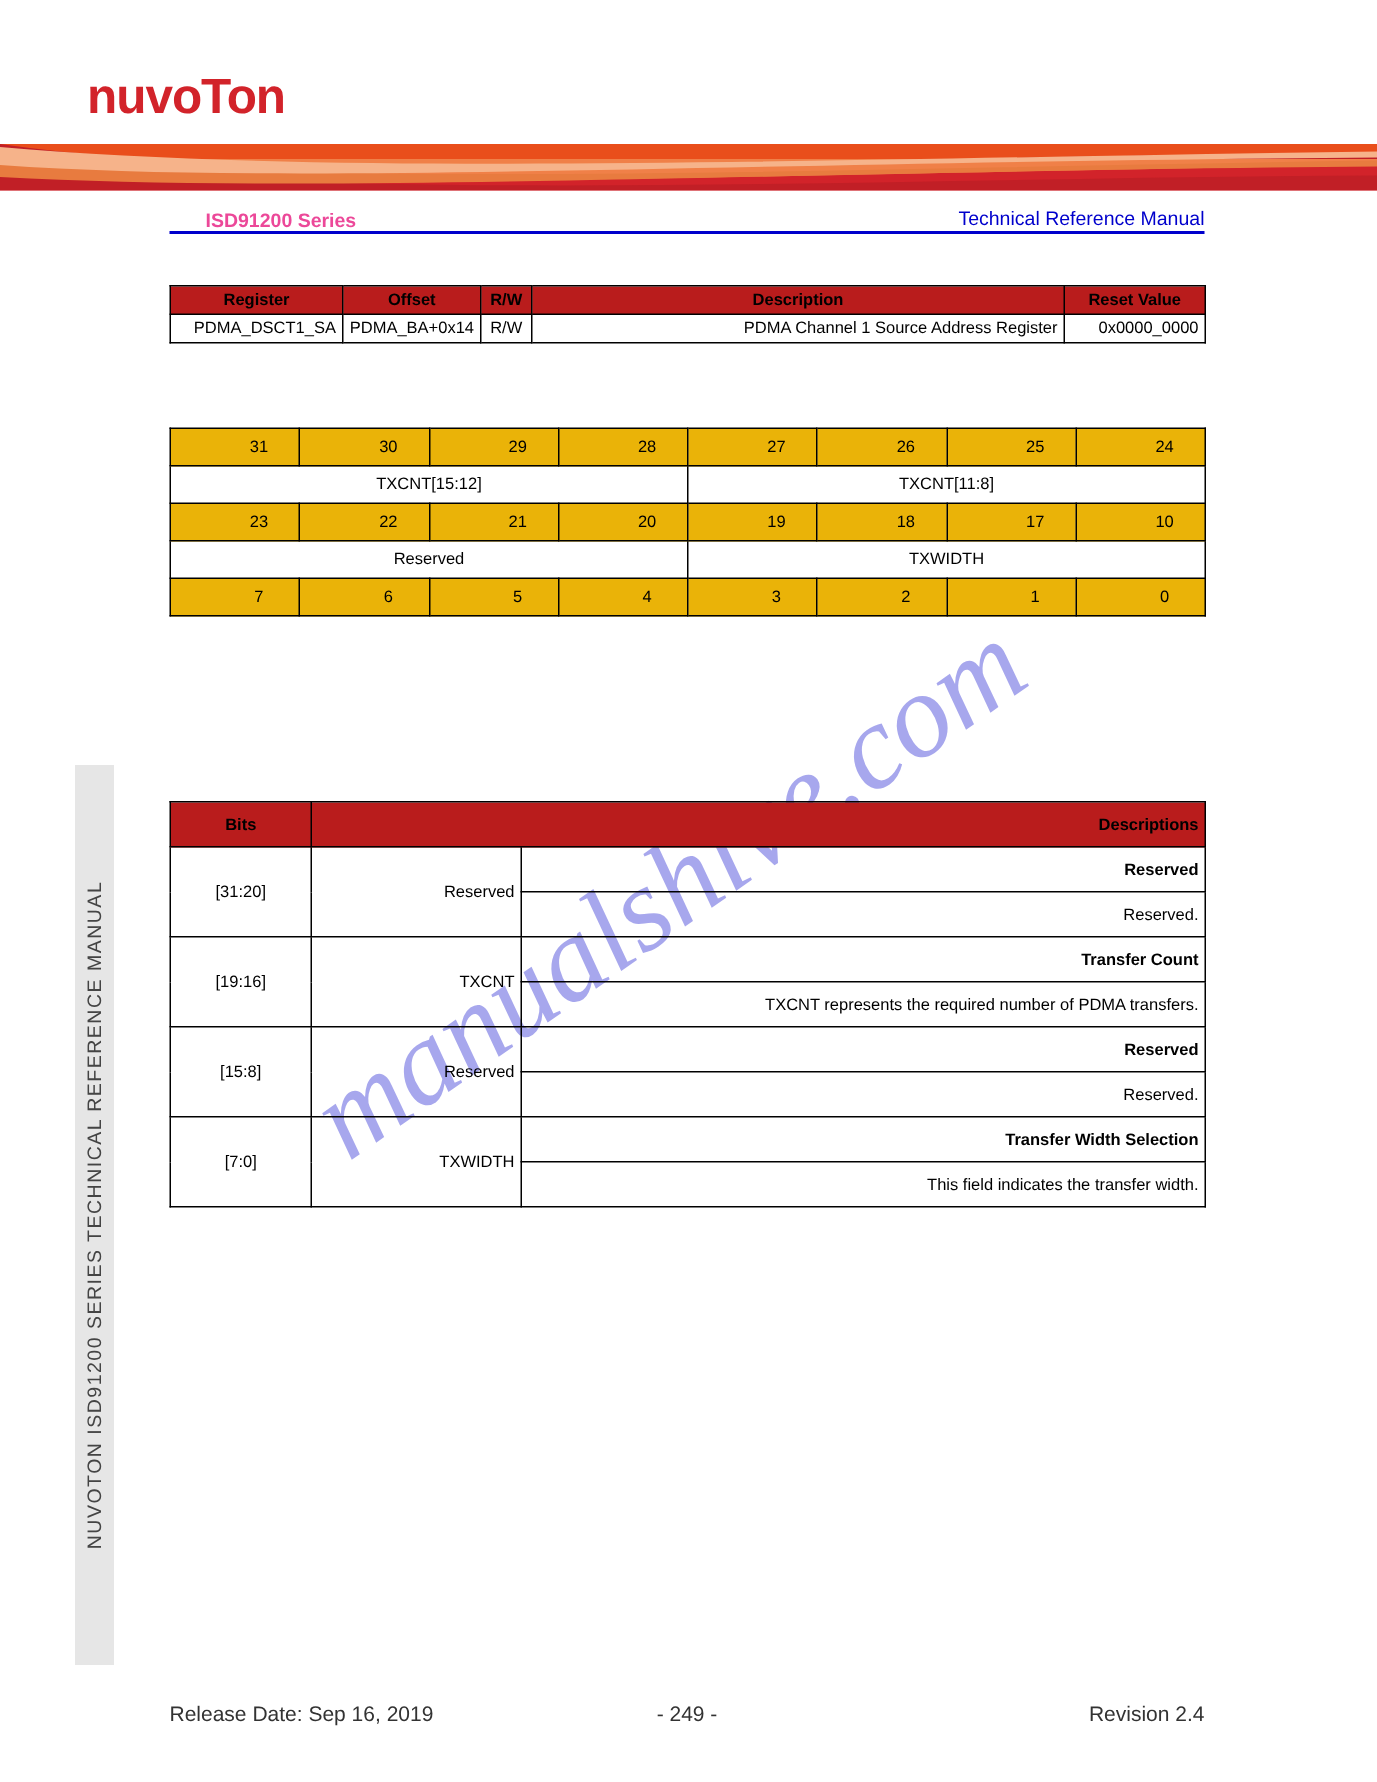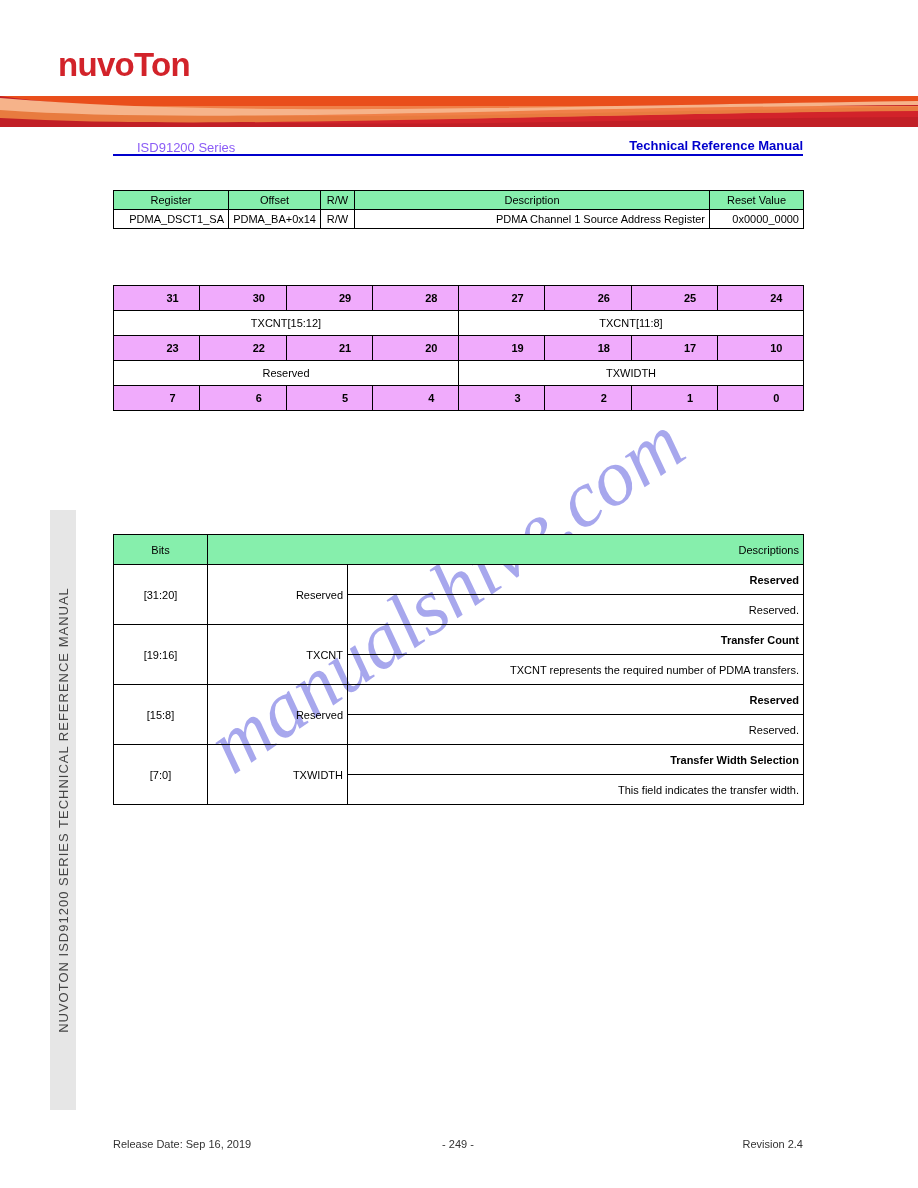--- a/index.html
+++ b/index.html
@@ -7,31 +7,31 @@
   .page { position: relative; width: 892px; height: 1188px; }
   .logo { position: absolute; left: 58px; top: 44px; height: 44px; }
   .logo svg { height: 44px; }
   .banner { position: absolute; left: 0; top: 96px; width: 918px; height: 31px; }
   .banner .b1 { position:absolute; left:0; top:0; width:918px; height:31px; background:#d2232a; }
   .banner .b2 { position:absolute; left:0; top:0; width:918px; height:31px; }
   .banner .b2 svg { width:918px; height:31px; display:block; }
 
   
   .title-row { position: absolute; left: 113px; top: 138px; width: 690px; }
-  .title-left { font-size: 13px; color: #8b5cf6; font-weight: normal; padding-left: 24px; }
-  .title-right { font-size: 13px; color: #0000cc; font-weight: bold; float: right; }
+  .title-left { font-size: 13px; color: #ec4899; font-weight: bold; padding-left: 24px; }
+  .title-right { font-size: 13px; color: #0000cc; font-weight: normal; float: right; }
   .blue-line { position:absolute; left:113px; top:154px; width:690px; height:2px; background:#0000cc; }
 
   
   table { border-collapse: collapse; table-layout: fixed; }
   td, th { border: 1px solid #000; font-size: 11px; padding: 3px 4px; vertical-align: middle; }
-  th { background: #86efac; font-weight: normal; }
+  th { background: #b91c1c; font-weight: bold; }
   .c { text-align: center; }
   .l { text-align: right; }
-  .hbg { background: #f0abfc; font-weight: bold; padding-left: 36px; }
+  .hbg { background: #eab308; font-weight: normal; padding-left: 36px; }
 
   
   .t1 { position:absolute; left:113px; top:190px; width:690px; }
   .t1 col.c1 { width: 115px; }
   .t1 col.c2 { width: 92px; }
   .t1 col.c3 { width: 34px; }
   .t1 col.c4 { width: 355px; }
   .t1 col.c5 { width: 94px; }
 
   
@@ -44,21 +44,21 @@
   .t3 col.c1 { width: 94px; }
   .t3 col.c2 { width: 140px; }
   .t3 col.c3 { width: 456px; }
   .t3 td, .t3 th { height: 30px; }
   
   .side-wrap { position:absolute; left:50px; top:510px; width:26px; height:600px; overflow:hidden; }
   .side-wrap .bg { width:100%; height:100%; background:#e6e6e6; }
   .side-wrap .txt { position:absolute; left:50%; top:50%; transform: translate(-50%,-50%) rotate(-90deg); white-space:nowrap; font-size:13px; color:#444; letter-spacing:1px; }
 
   
-  .footer { position:absolute; left:113px; bottom:38px; width:690px; font-size:11px; color:#333; }
+  .footer { position:absolute; left:113px; bottom:38px; width:690px; font-size:14px; color:#333; }
   .footer .fl { float:left; }
   .footer .fc { position:absolute; left:50%; transform:translateX(-50%); }
   .footer .fr { float:right; }
 
   
   .wm { position:absolute; left:50%; top:50%; transform: translate(-50%,-50%) rotate(-35deg); font-size:80px; color:rgba(80,80,220,0.5); font-weight:400; font-style:italic; font-family: "Times New Roman", serif; pointer-events:none; white-space:nowrap; }
 </style>
 </head>
 <body>
 <div class="page">

